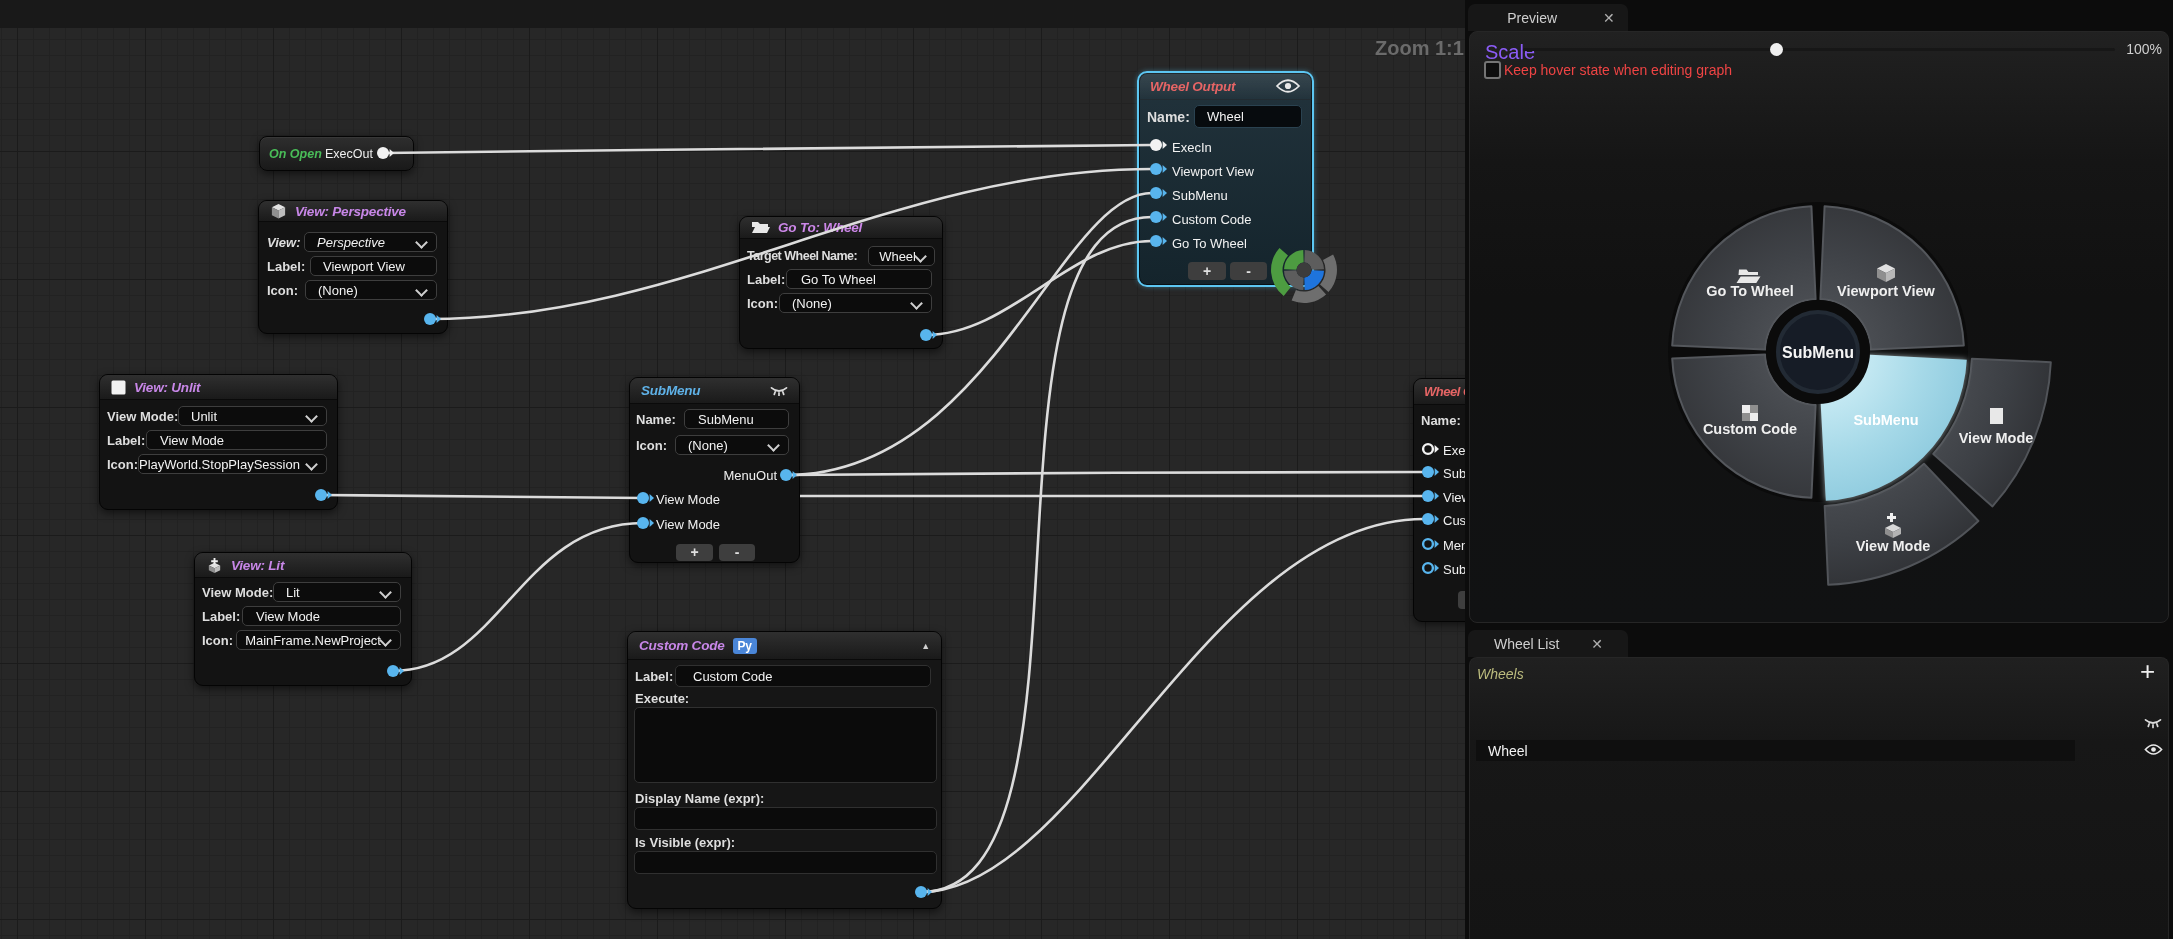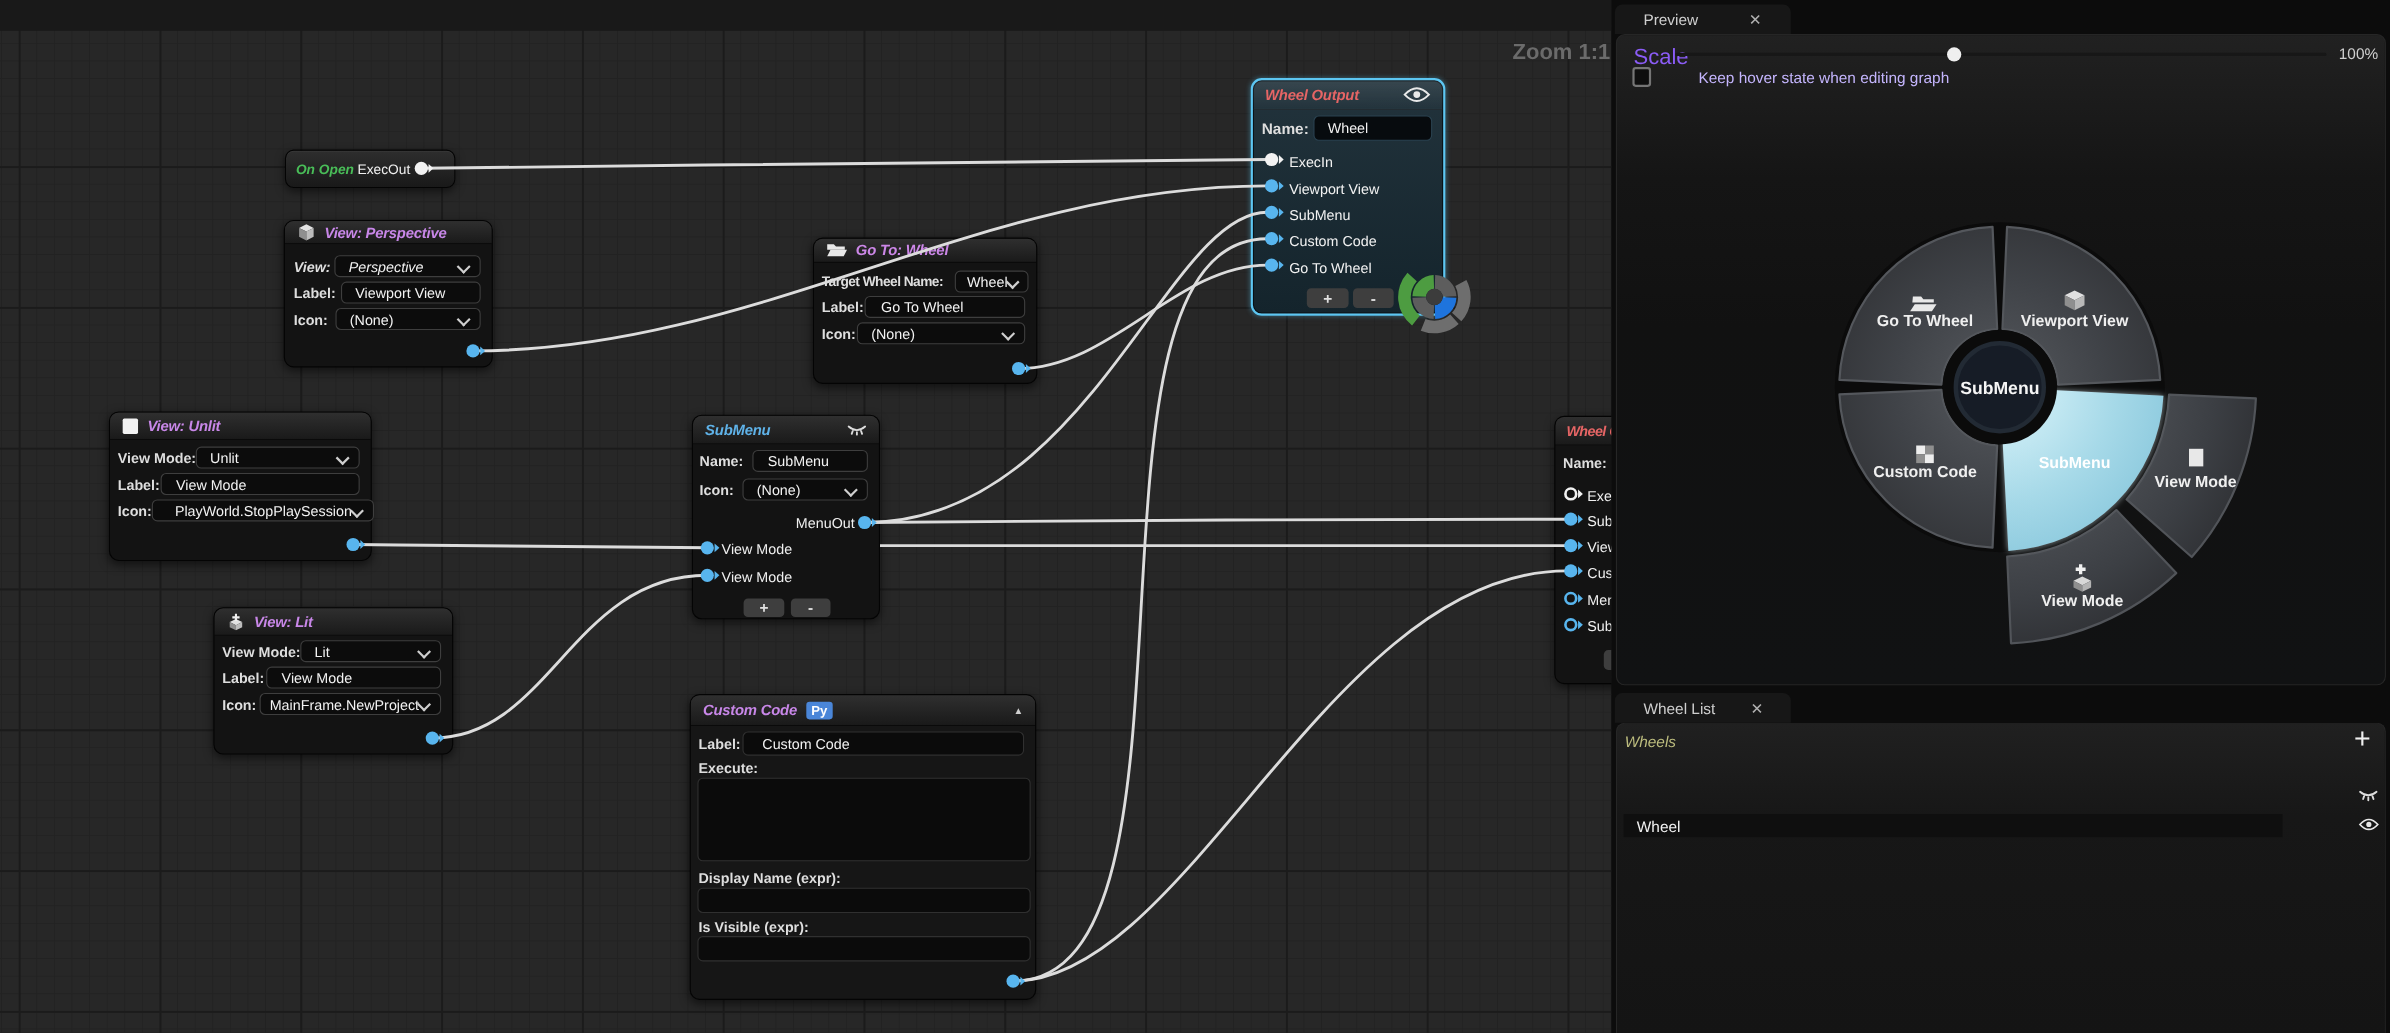--- a/index.html
+++ b/index.html
@@ -106,21 +106,21 @@
     <div class="nrow" style="top:31px;left:7px;">
         <span class="lab" style="width:71px;">View Mode:</span>
         <div class="fld">Unlit<span class="chev"></span></div>
       </div>
     <div class="nrow" style="top:55px;left:7px;">
         <span class="lab" style="width:39px;">Label:</span>
         <div class="fld" style="padding-left:13px;">View Mode</div>
       </div>
     <div class="nrow" style="top:79px;left:7px;">
         <span class="lab" style="width:31px;">Icon:</span>
-        <div class="fld" style="padding-left:20px;">PlayWorld.StopPlaySession<span class="chev"></span></div>
+        <div class="fld" style="padding-left:0;">PlayWorld.StopPlaySession<span class="chev"></span></div>
       </div>
   </div>
 
   <div class="node" style="left:194px;top:552px;width:218px;height:134px;">
     <div class="nhead" style="height:25px;color:#c887e8;">
       <svg width="17" height="17" viewBox="0 0 18 18">
           <path d="M9,6 L15,9 L9,12 L3,9 Z" fill="#e2e2e2"></path>
           <path d="M3,9 L9,12 L9,17 L3,14 Z" fill="#8f8f8f"></path>
           <path d="M15,9 L9,12 L9,17 L15,14 Z" fill="#bdbdbd"></path>
           <path d="M8,1 h2 v2.5 h2.5 v2 h-2.5 v2.5 h-2 v-2.5 h-2.5 v-2 h2.5 z" fill="#f0f0f0"></path>
@@ -217,28 +217,28 @@
     <path d="M34.7,14.0 A20,20 0 0 1 54.0,33.3 L41.5,33.7 A7.5,7.5 0 0 0 34.3,26.5 Z" fill="#5d5d5d"></path>
     <path d="M54.0,34.7 A20,20 0 0 1 34.7,54.0 L34.3,41.5 A7.5,7.5 0 0 0 41.5,34.3 Z" fill="#1e74dd"></path>
     <path d="M33.3,54.0 A20,20 0 0 1 14.0,34.7 L26.5,34.3 A7.5,7.5 0 0 0 33.7,41.5 Z" fill="#5d5d5d"></path>
     <path d="M13.7,60.0 A33,33 0 0 1 9.5,11.9 L18.0,19.6 A21.5,21.5 0 0 0 20.8,50.9 Z" fill="#4d9c41"></path>
     <path d="M56.1,58.5 A33,33 0 0 1 21.6,64.6 L25.9,53.9 A21.5,21.5 0 0 0 48.4,50.0 Z" fill="#6e6e6e"></path>
     <path d="M63.1,18.5 A33,33 0 0 1 58.5,56.1 L50.0,48.4 A21.5,21.5 0 0 0 53.0,23.9 Z" fill="#6e6e6e"></path>
     <circle cx="34" cy="34" r="7.5" fill="#3c3c3c"></circle>
   </svg>
 </div>
 <div id="rpanel">
-  <div class="tab" style="left:3px;top:4px;width:160px;padding-left:26px;">Preview<span class="x" style="margin-left:46px;">✕</span></div>
+  <div class="tab" style="left:3px;top:4px;width:160px;padding-left:26px;justify-content:center;">Preview<span class="x" style="margin-left:46px;">✕</span></div>
   <div class="panel" id="panel1"></div>
   <div style="position:absolute;left:20px;top:41px;font-size:20px;color:#8b5cf6;">Scale</div>
   <div style="position:absolute;left:58px;top:48px;width:592px;height:3px;background:#171717;border-radius:2px;"></div>
   <div style="position:absolute;left:305px;top:43px;width:13px;height:13px;border-radius:50%;background:#efefef;"></div>
   <div style="position:absolute;left:652px;top:41px;width:45px;text-align:right;font-size:14px;color:#cfcfcf;">100%</div>
   <div style="position:absolute;left:19px;top:61px;width:17px;height:18px;border:2px solid #757575;border-radius:3px;background:#0e0e0e;"></div>
-  <div style="position:absolute;left:39px;top:62px;font-size:14px;color:#c4b5fd;margin-left:40px;">Keep hover state when editing graph</div>
+  <div style="position:absolute;left:39px;top:62px;font-size:14px;color:#ef4444;">Keep hover state when editing graph</div>
   <svg style="position:absolute;left:0;top:0;" width="708" height="630" viewBox="0 0 708 630">
     <defs>
       <radialGradient id="gg" gradientUnits="userSpaceOnUse" cx="353" cy="352" r="146">
         <stop offset="0.33" stop-color="#4b4e53"></stop>
           <stop offset="0.66" stop-color="#404348"></stop>
           <stop offset="1" stop-color="#36383c"></stop>
       </radialGradient>
       <radialGradient id="gg2" gradientUnits="userSpaceOnUse" cx="353" cy="352" r="233">
         <stop offset="0.66" stop-color="#45484d"></stop>
           <stop offset="0.83" stop-color="#3c3f44"></stop>

